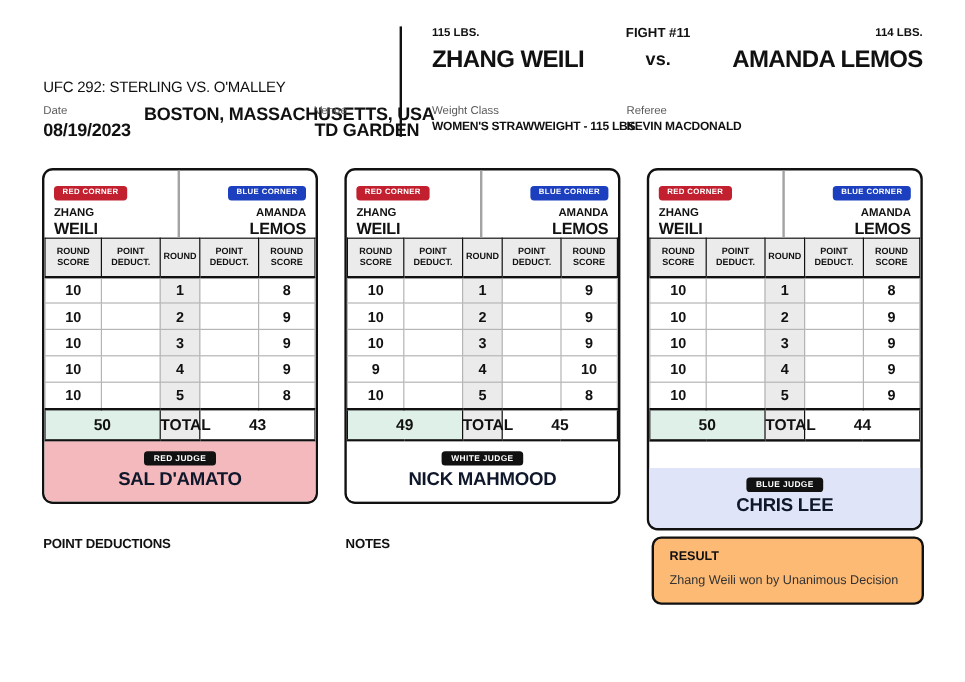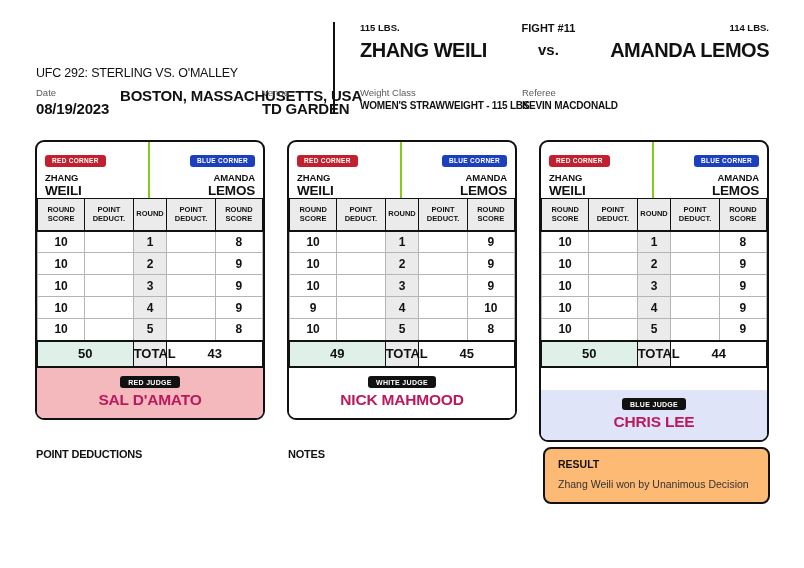--- a/index.html
+++ b/index.html
@@ -35,21 +35,21 @@
   .fm-item .lbl { font-size:9.5px; color:var(--label-gray); margin-bottom:2px; }
   .fm-item .val { font-size:10px; font-weight:700; letter-spacing:-0.2px; white-space:nowrap; }
   .fm-weightclass { left:0; } .fm-referee { left:162px; }
 
   
   .card { position:absolute; top:140px; width:230px; border:2px solid #111; border-radius:9px; overflow:hidden; background:#fff; }
   .card-1 { left:35px; } .card-2 { left:287px; } .card-3 { left:539px; }
 
   .card-head { display:flex; height:56px; }
   .head-half { width:50%; padding:7px 8px 0 8px; display:flex; flex-direction:column; }
-  .head-half.left { border-right:2px solid #84cc16; }
+  .head-half.left { border-right:2px solid #a3a3a3; }
   .head-half.right { text-align:right; }
   .corner-badge { display:inline-block; color:#fff; font-size:6.5px; font-weight:700; letter-spacing:0.3px; padding:2.5px 7px; border-radius:3px; margin-bottom:5px; white-space:nowrap; }
   .corner-badge.red { background:var(--red-corner); }
   .corner-badge.blue { background:var(--blue-corner); }
   .fighter-first { font-size:9.5px; font-weight:700; letter-spacing:-0.1px; }
   .fighter-last { font-size:13.5px; font-weight:700; letter-spacing:-0.2px; }
 
   table.scores { width:100%; border-collapse:collapse; table-layout:fixed; }
   col.c-score { width:21%; } col.c-deduct { width:21.5%; } col.c-round { width:15%; }
   table.scores th { background:var(--cell-gray); border:1px solid #111; border-bottom:2px solid #111;
@@ -60,21 +60,21 @@
   tr.total-row td { border:1px solid #111; border-top:2px solid #111; border-bottom:2px solid #111; height:26px; font-size:13px; }
   td.total-red { background:var(--total-mint); }
   td.total-label { background:var(--cell-gray); font-size:7px; font-weight:700; }
   td.total-blue { background:#fff; }
 
   .judge { height:50px; display:flex; flex-direction:column; align-items:center; justify-content:center; }
   .judge-red { background:var(--red-judge-bg); }
   .judge-white { background:var(--white-judge-bg); }
   .judge-blue { background:var(--blue-judge-bg);margin-top:22px; }
   .judge-badge { background:#111; color:#fff; font-size:7px; font-weight:700; letter-spacing:0.3px; padding:2.5px 8px; border-radius:3px; }
-  .judge-name { font-size:15.5px; font-weight:700; letter-spacing:-0.2px; margin-top:3px; color:#be185d; }
+  .judge-name { font-size:15.5px; font-weight:700; letter-spacing:-0.2px; margin-top:3px; color:#0f172a; }
 
   
   .section-label { position:absolute; top:448px; font-size:11px; font-weight:700; letter-spacing:-0.2px; }
   .pd-label { left:36px; } .notes-label { left:288px; }
   .result-box { position:absolute; left:543px; top:447px; width:227px; height:57px;
     border:2px solid #111; border-radius:8px; padding:9px 13px; background:#fdba74; }
   .result-title { font-size:10.5px; font-weight:700; }
   .result-text { font-size:10.5px; color:#333; margin-top:8px; }
 </style>
 </head>

